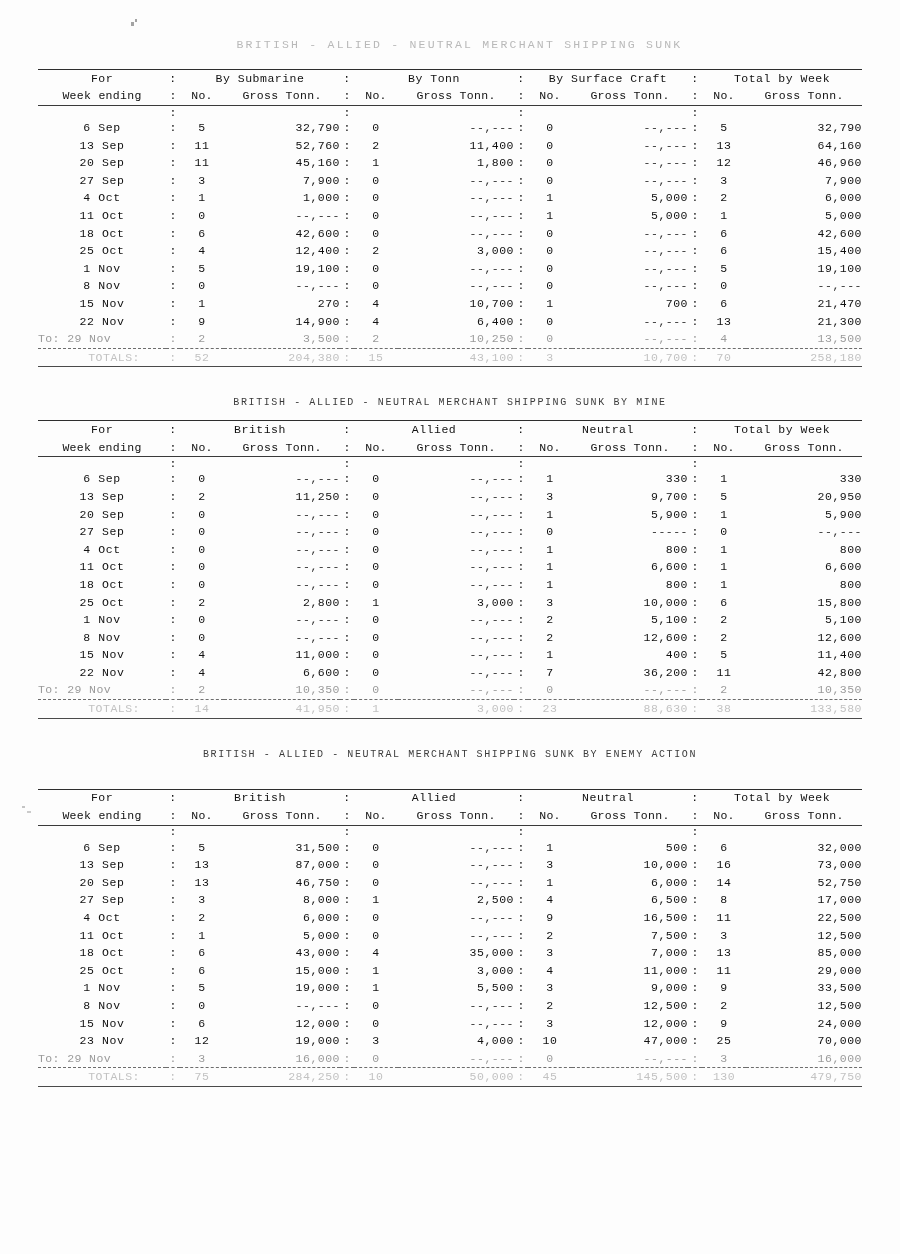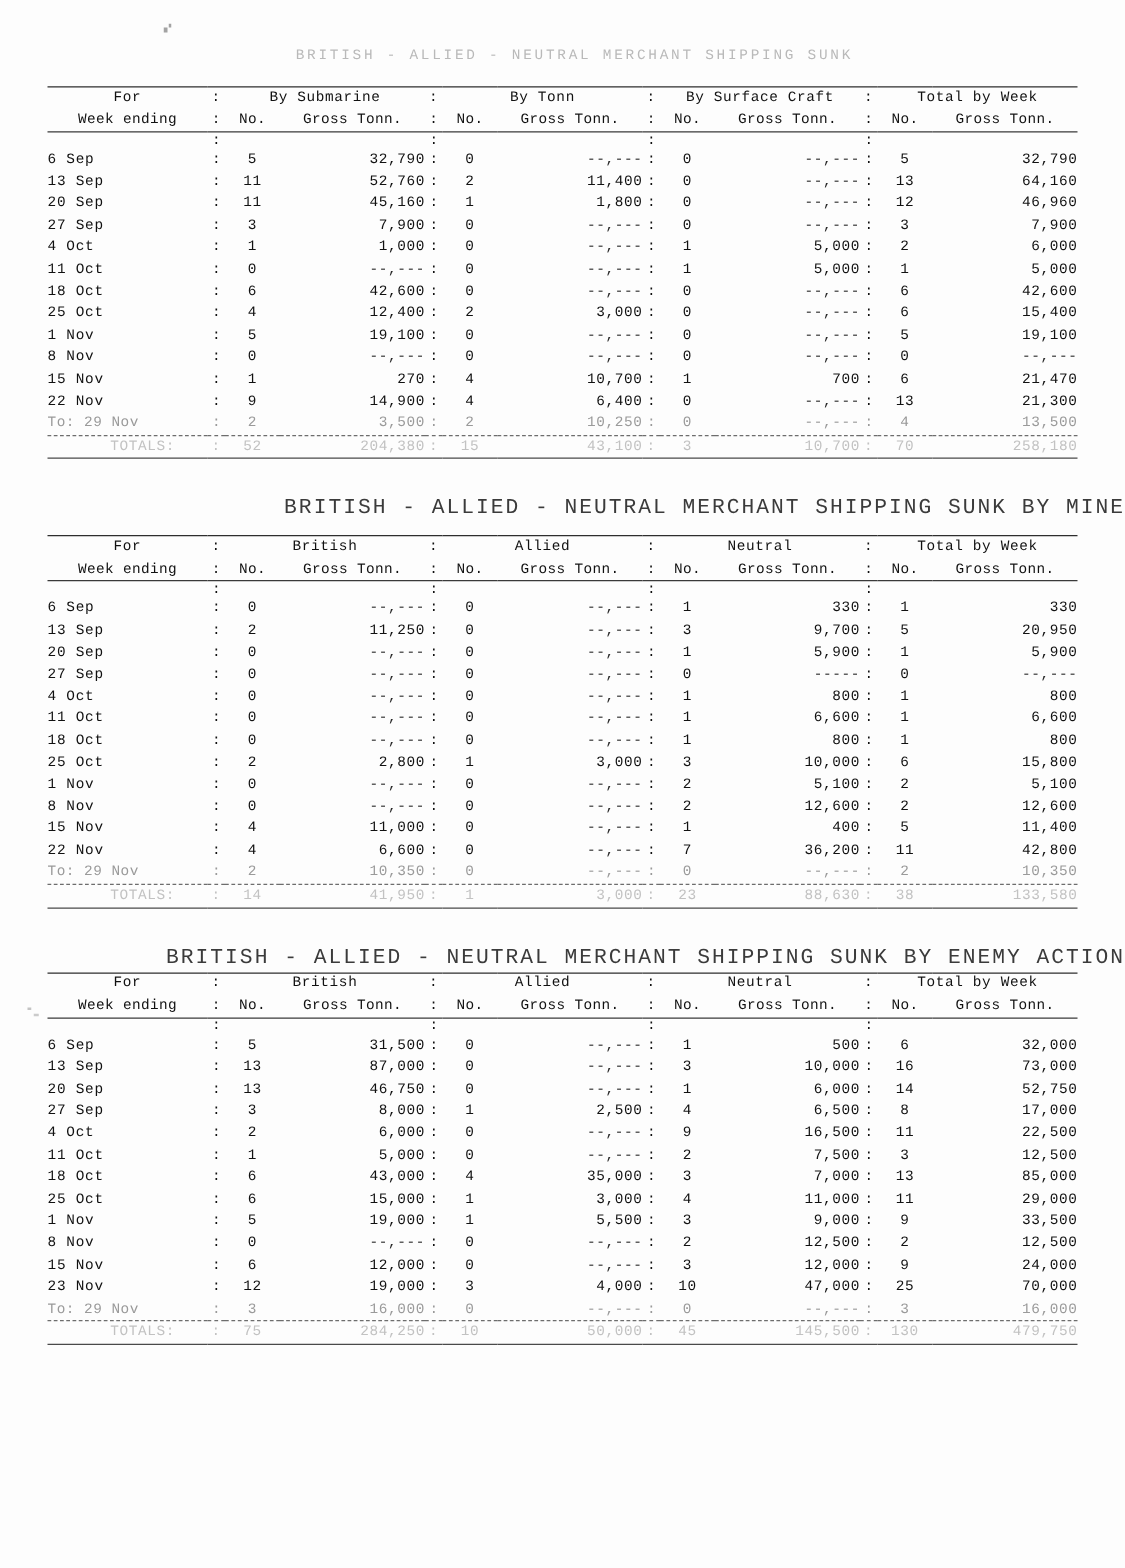--- a/index.html
+++ b/index.html
@@ -41,22 +41,22 @@
     font-size: 11.5px;
     letter-spacing: 2.2px;
     color: #b9b9b9;
     margin-top: 38px;
     white-space: nowrap;
     filter: blur(.4px);
     padding-left: 19px;
   }
 
   .section-title {
-    text-align: right;
-    font-size: 17px;
+    text-align: center;
+    font-size: 10px;
     letter-spacing: 1.6px;
     color: #3b3b3b;
     white-space: nowrap;
   }
 
   table.tbl {
     border-collapse: collapse;
     table-layout: fixed;
     width: 762px;
     margin: 0 auto;
@@ -96,21 +96,21 @@
     height: 18px;
     text-align: center;
     letter-spacing: .3px;
     border-bottom: 1.1px solid #3a3a3a;
   }
 
   .spacer-row td { height: 13px; }
 
   .data-row td { height: 17.6px; }
 
-  td.date  { text-align: left;  padding-right: 26px; letter-spacing: .6px; }
+  td.date  { text-align: center;  padding-right: 26px; letter-spacing: .6px; }
   td.sep   { text-align: center; }
   td.no    { text-align: center; letter-spacing: .5px; }
   td.ton   { text-align: right;  padding-right: 14px; letter-spacing: .5px; }
 
   td.dash  { color: #2a2a2a; }
 
   
   .faded td        { color: #9a9a9a; filter: blur(.35px); }
   .faded-more td   { color: #c2c2c2; filter: blur(.55px); }
 
@@ -680,21 +680,21 @@
             <td class="ton">3,000</td>
             <td class="sep">:</td>
             <td class="no">23</td>
             <td class="ton">88,630</td>
             <td class="sep">:</td>
             <td class="no">38</td>
             <td class="ton">133,580</td>
           </tr>
         </tbody>
       </table>
-      <div class="section-title" style="margin-top: 30px; margin-bottom: 2px;">BRITISH - ALLIED - NEUTRAL MERCHANT SHIPPING SUNK BY ENEMY ACTION</div>
+      <div class="section-title" style="margin-top: 30px; margin-bottom: 29px;">BRITISH - ALLIED - NEUTRAL MERCHANT SHIPPING SUNK BY ENEMY ACTION</div>
       <table class="tbl">
         <colgroup>
           <col class="c-date">
           <col class="c-sep">
           <col class="c-no">
           <col class="c-ton">
           <col class="c-sep">
           <col class="c-no">
           <col class="c-ton">
           <col class="c-sep">

